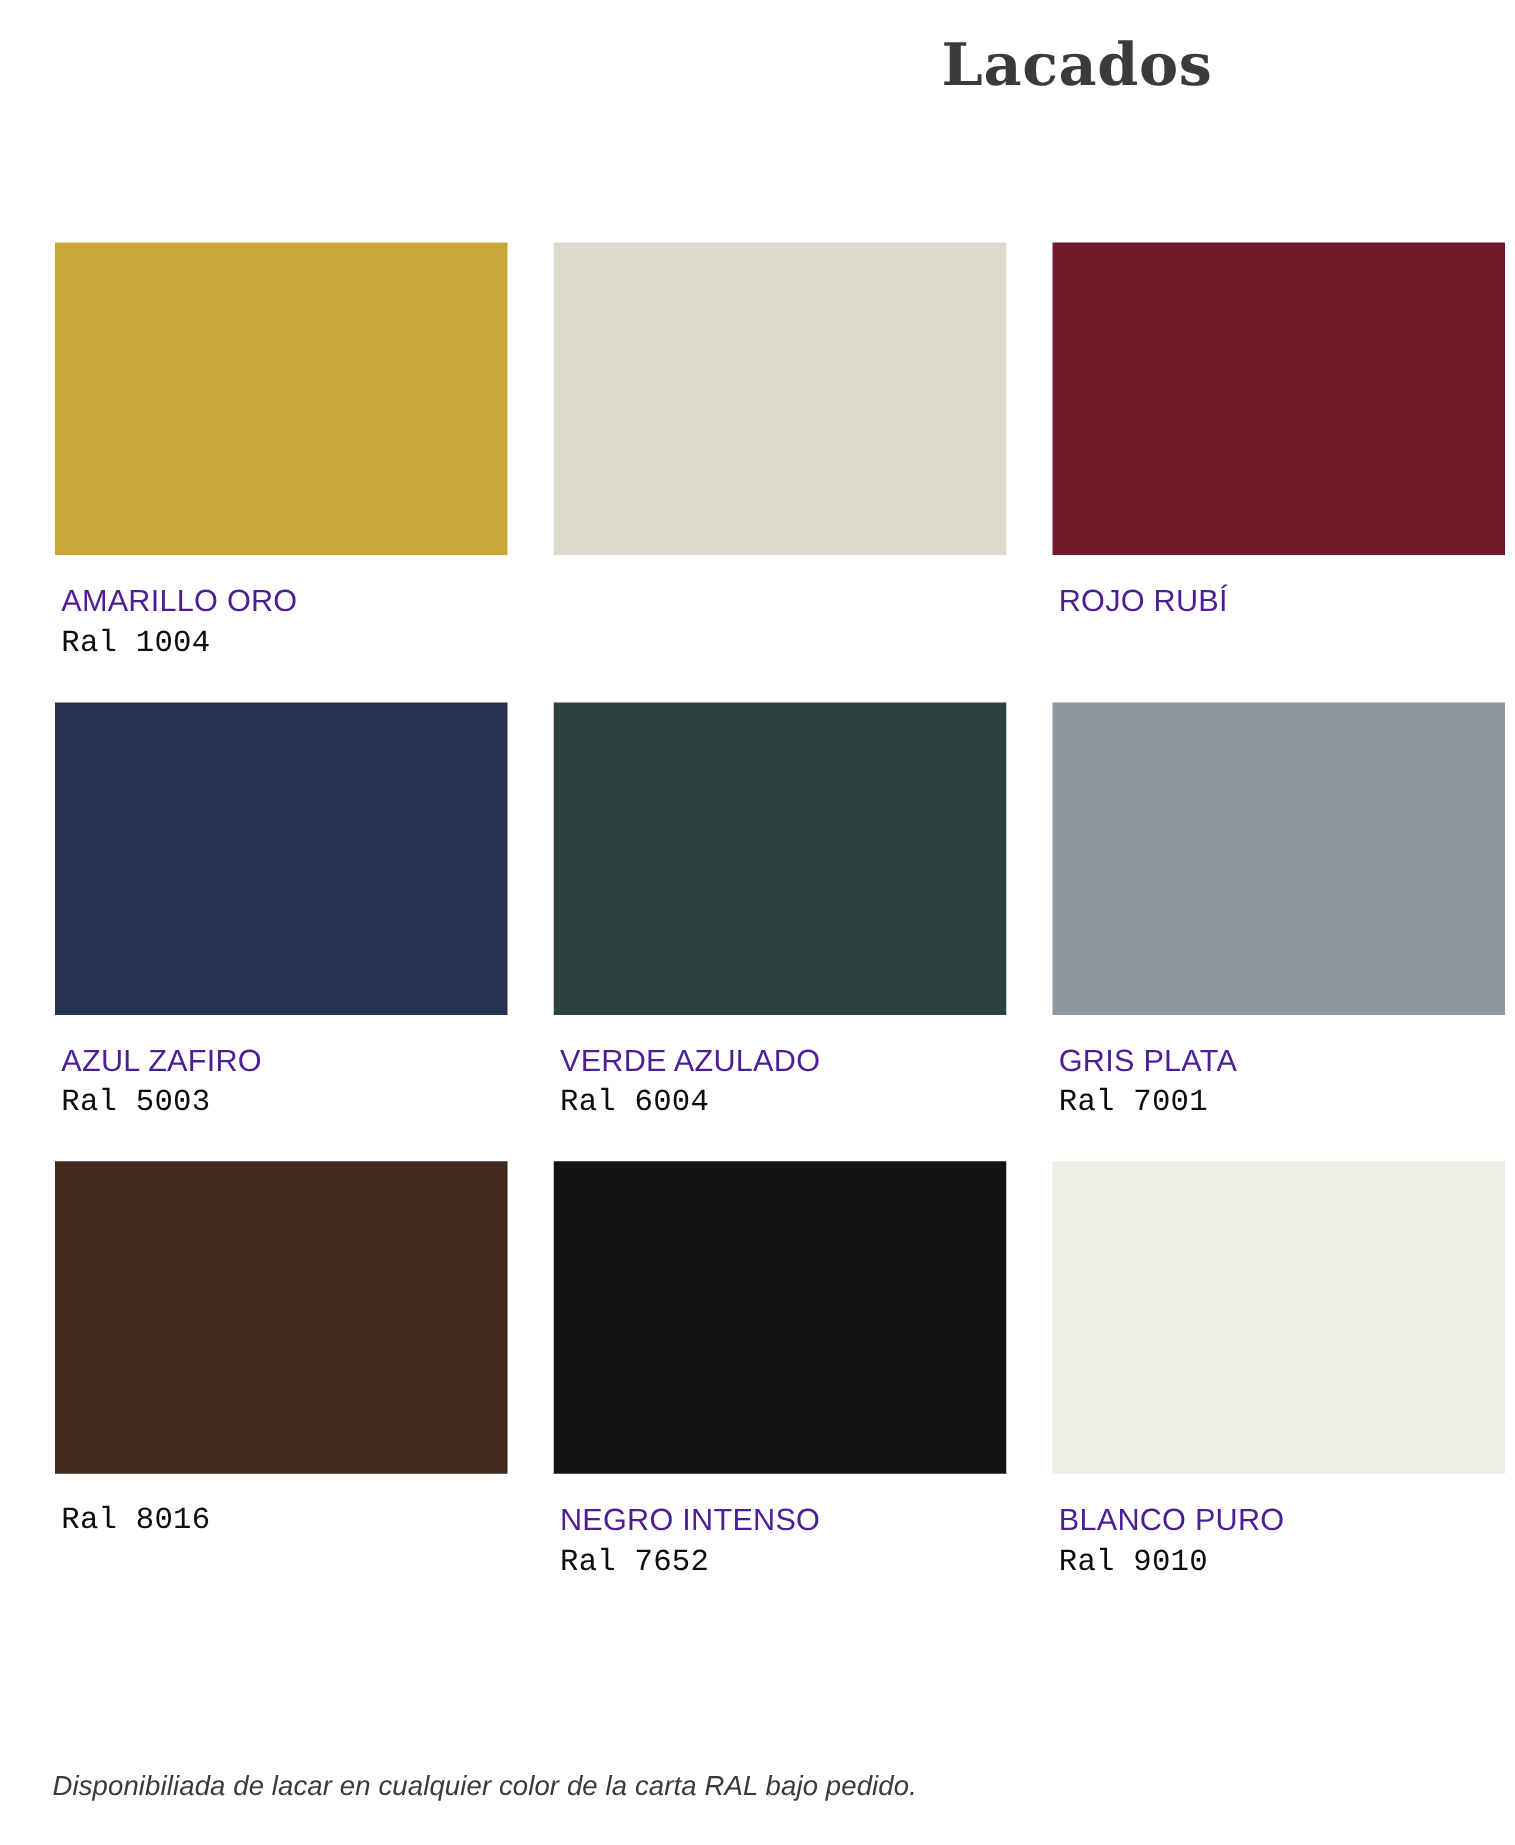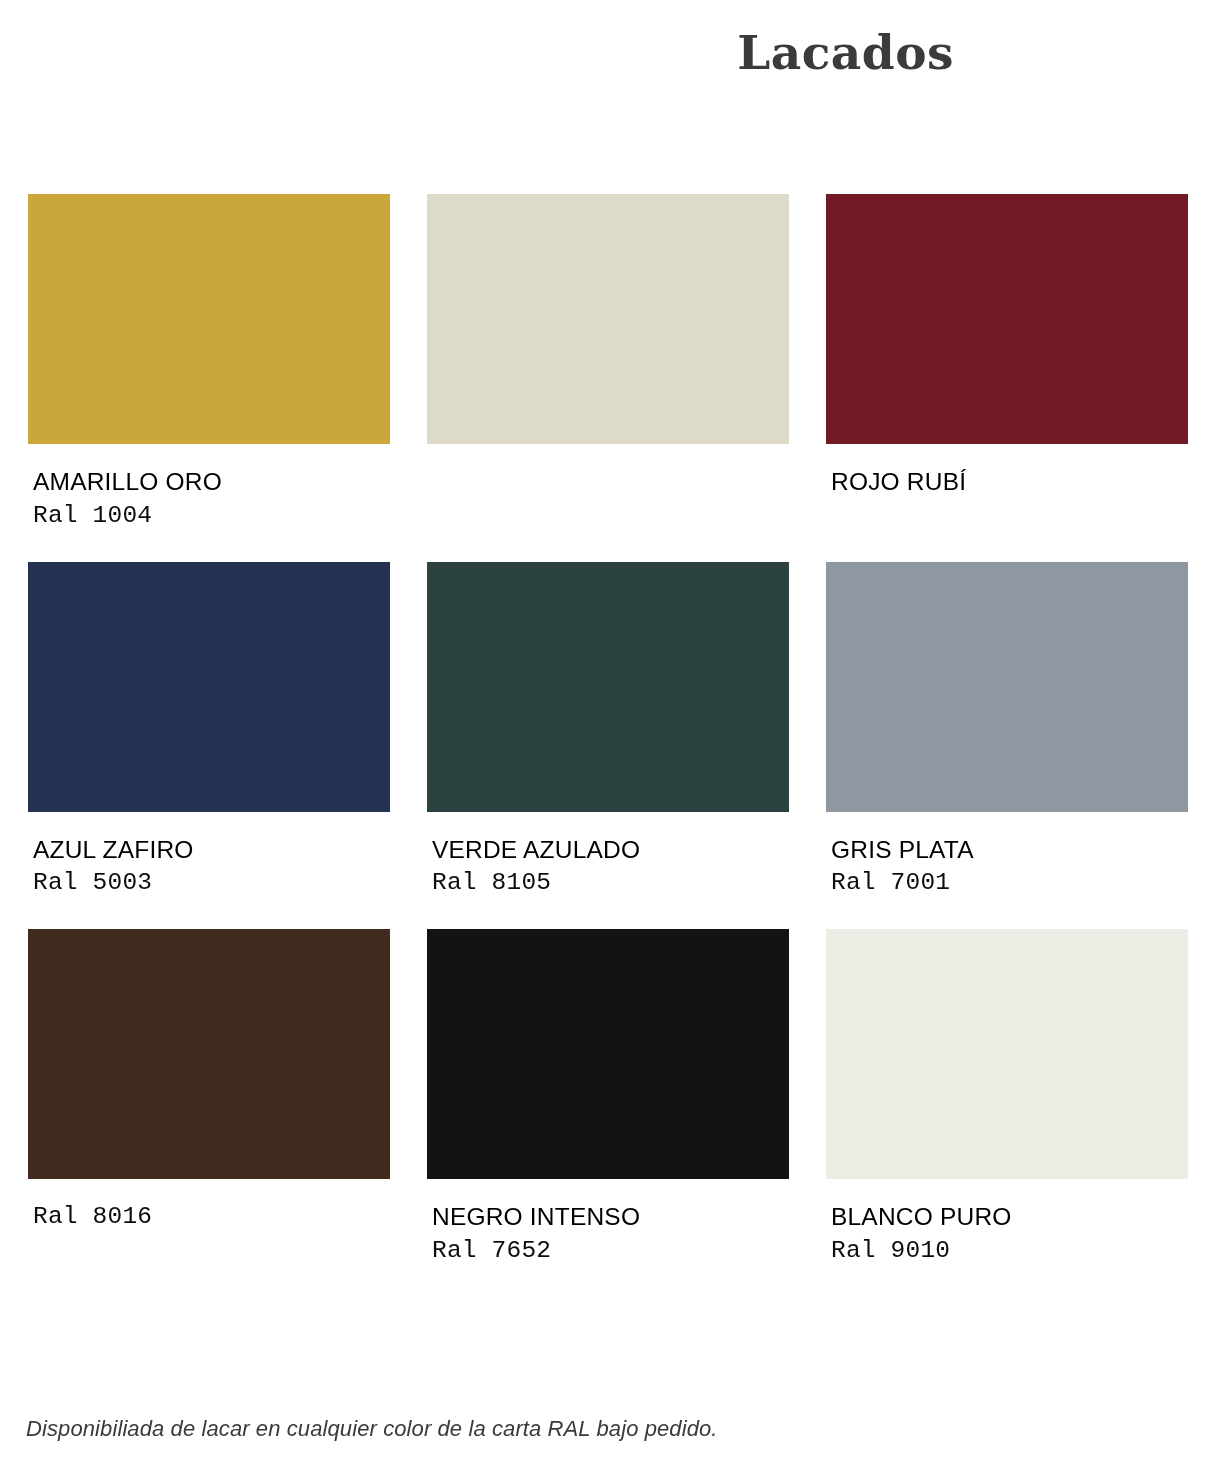--- a/index.html
+++ b/index.html
@@ -16,20 +16,21 @@
     font-family: "Liberation Sans", "DejaVu Sans", sans-serif;
     color: #111111;
     overflow: hidden;
   }
 
   .page {
     position: relative;
     width: 976px;
     height: 1476px;
     padding: 0;
+    margin-left: 16px;
   }
 
   
   .header {
     position: absolute;
     top: 28px;
     right: 22px;
     left: 0;
     height: 70px;
     display: flex;
@@ -70,21 +71,21 @@
   }
   .swatch-meta {
     padding-top: 21px;
     padding-left: 5px;
   }
   .swatch-name {
     font-size: 24.5px;
     line-height: 1.38;
     letter-spacing: 0.2px;
     font-weight: 400;
-    color: #000000;
+    color: #4c1d95;
     white-space: nowrap;
   }
   .swatch-code {
     font-size: 24.5px;
     line-height: 1.38;
     letter-spacing: 0.2px;
     font-weight: 400;
     color: #0d0d0d;
     white-space: nowrap;
     font-family: Liberation Mono, monospace;
@@ -133,21 +134,21 @@
         <div class="swatch-chip" style="background-color: rgb(37, 50, 83);"></div>
         <div class="swatch-meta">
           <div class="swatch-name">AZUL ZAFIRO</div>
           <div class="swatch-code">Ral 5003</div>
         </div>
       </div>
       <div class="swatch-card">
         <div class="swatch-chip" style="background-color: rgb(43, 66, 65);"></div>
         <div class="swatch-meta">
           <div class="swatch-name">VERDE AZULADO</div>
-          <div class="swatch-code">Ral 8105</div>
+          <div class="swatch-code">Ral 6004</div>
         </div>
       </div>
       <div class="swatch-card">
         <div class="swatch-chip" style="background-color: rgb(143, 151, 161);"></div>
         <div class="swatch-meta">
           <div class="swatch-name">GRIS PLATA</div>
           <div class="swatch-code">Ral 7001</div>
         </div>
       </div>
       <div class="swatch-card">

